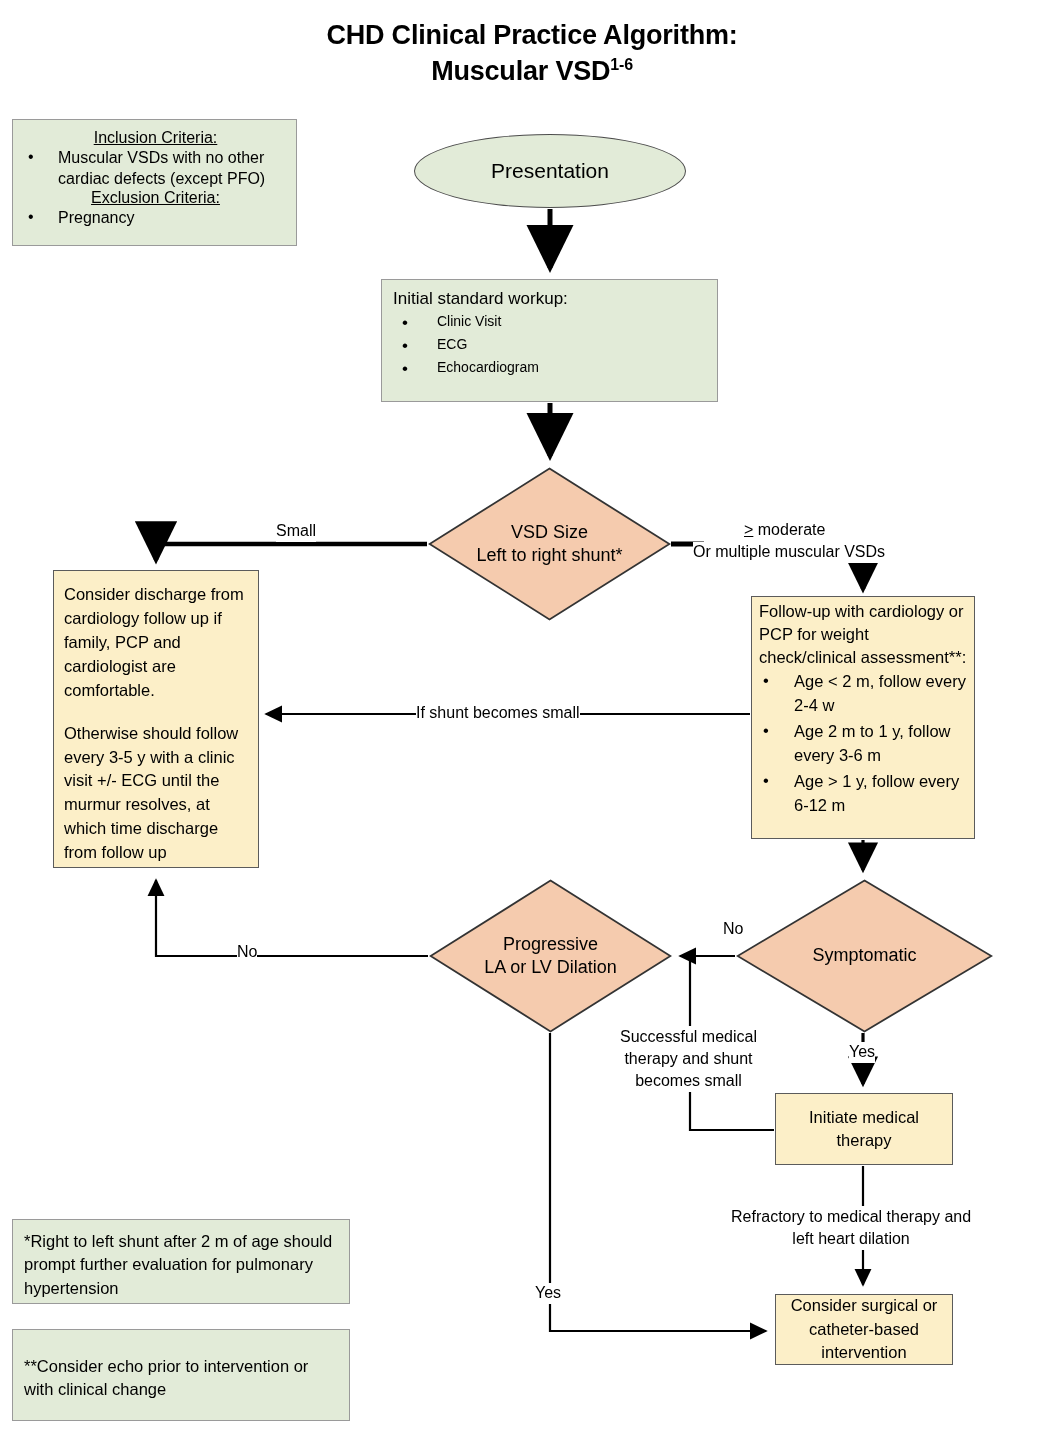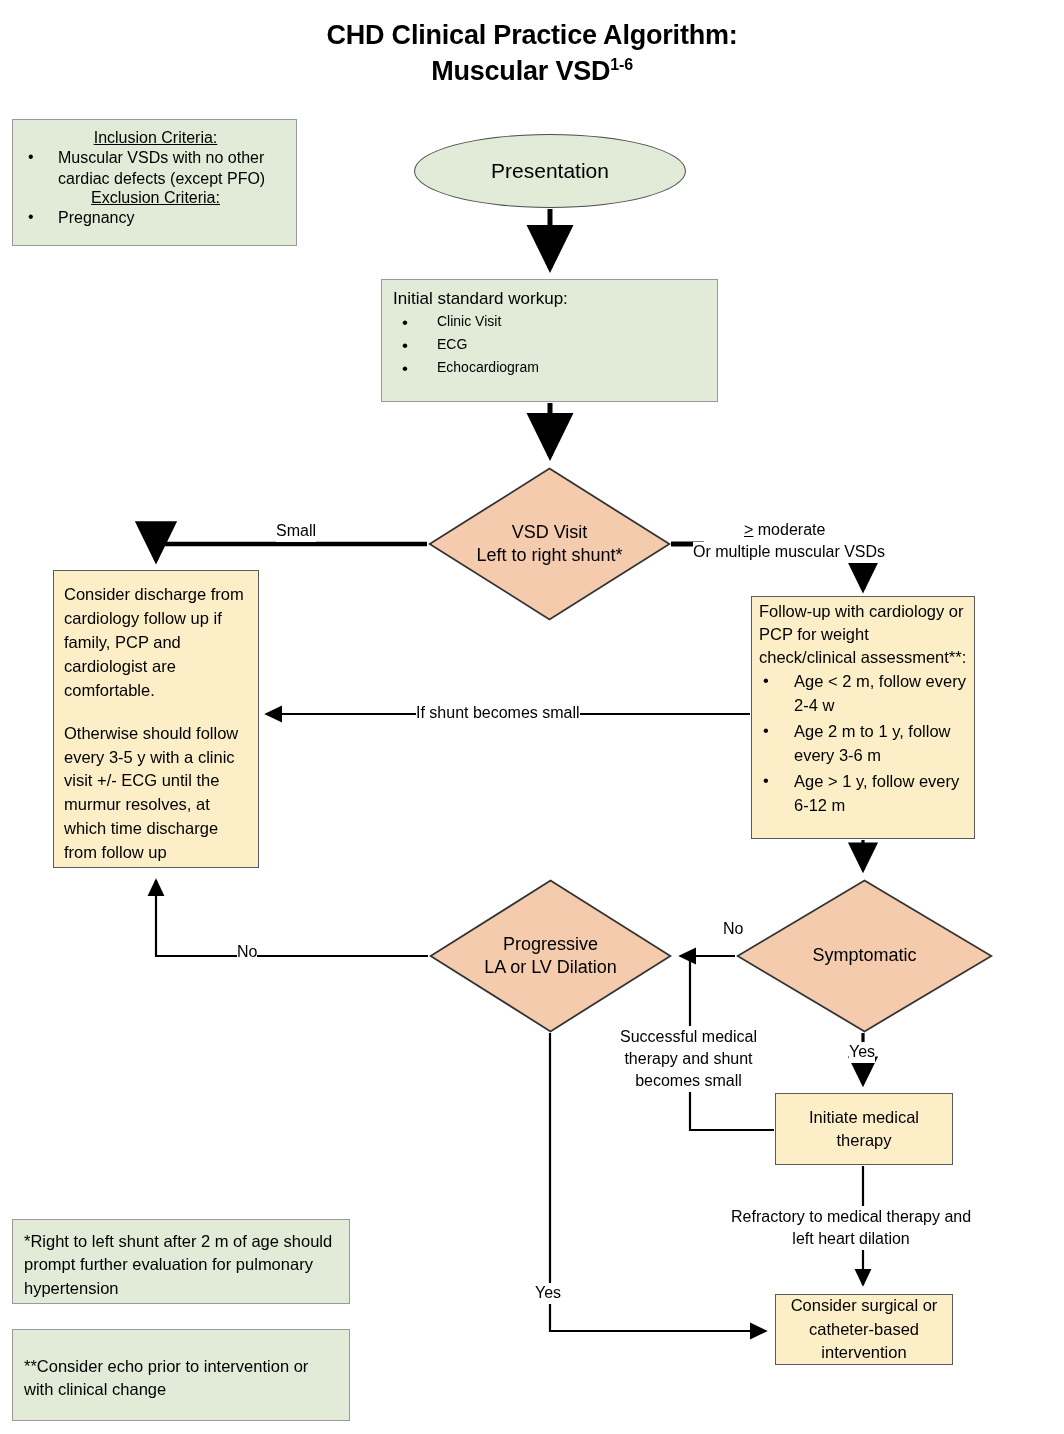--- a/index.html
+++ b/index.html
@@ -262,21 +262,21 @@
       <li>ECG</li>
       <li>Echocardiogram</li>
     </ul>
   </div>
 
   <div class="node diamond" id="vsdsize">
     <svg class="dshape" viewBox="0 0 243 154" preserveAspectRatio="none">
       <polygon points="121.5,1.6 241.4,77 121.5,152.4 1.6,77" fill="#f5cbae" stroke="#333" stroke-width="1.8"></polygon>
     </svg>
     <div class="dlabel">
-      <div>VSD Visit</div>
+      <div>VSD Size</div>
       <div>Left to right shunt*</div>
     </div>
   </div>
 
   <div class="node yellowbox" id="discharge">
     <p>Consider discharge from cardiology follow up if family, PCP and cardiologist are comfortable.</p>
     <p class="gap">Otherwise should follow every 3-5 y with a clinic visit +/- ECG until the murmur resolves, at which time discharge from follow up</p>
   </div>
 
   <div class="node yellowbox" id="followup">

